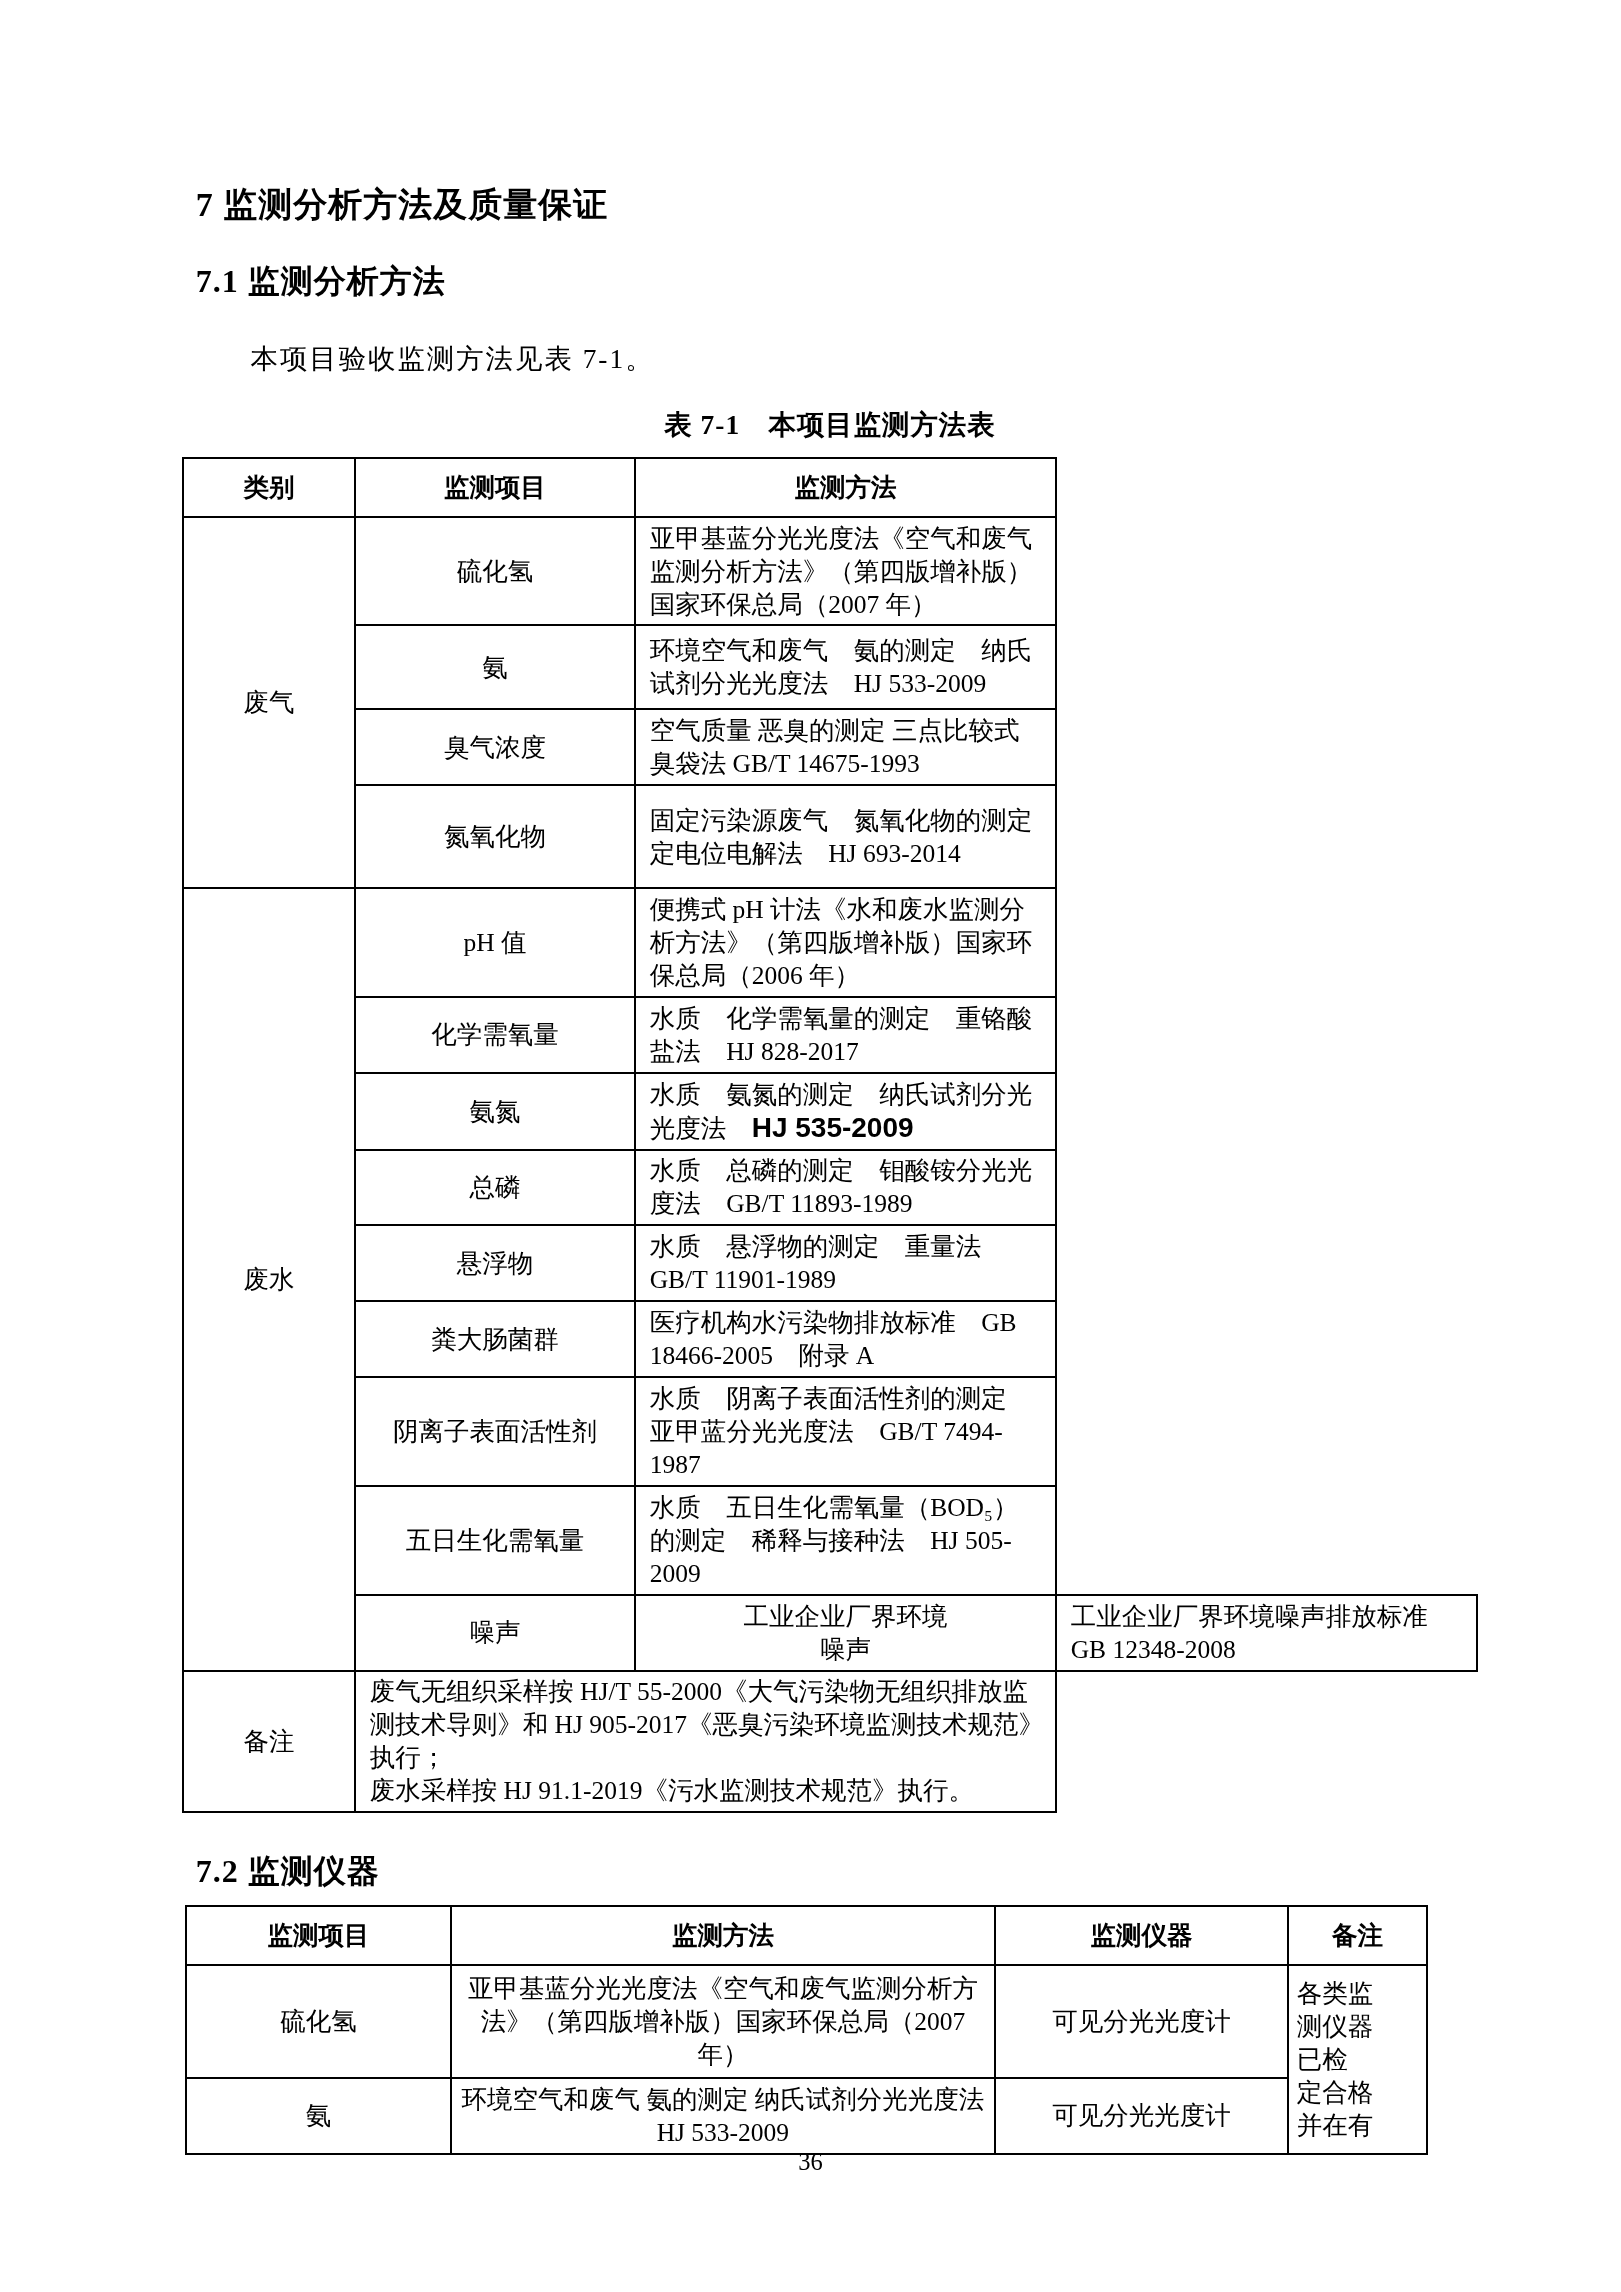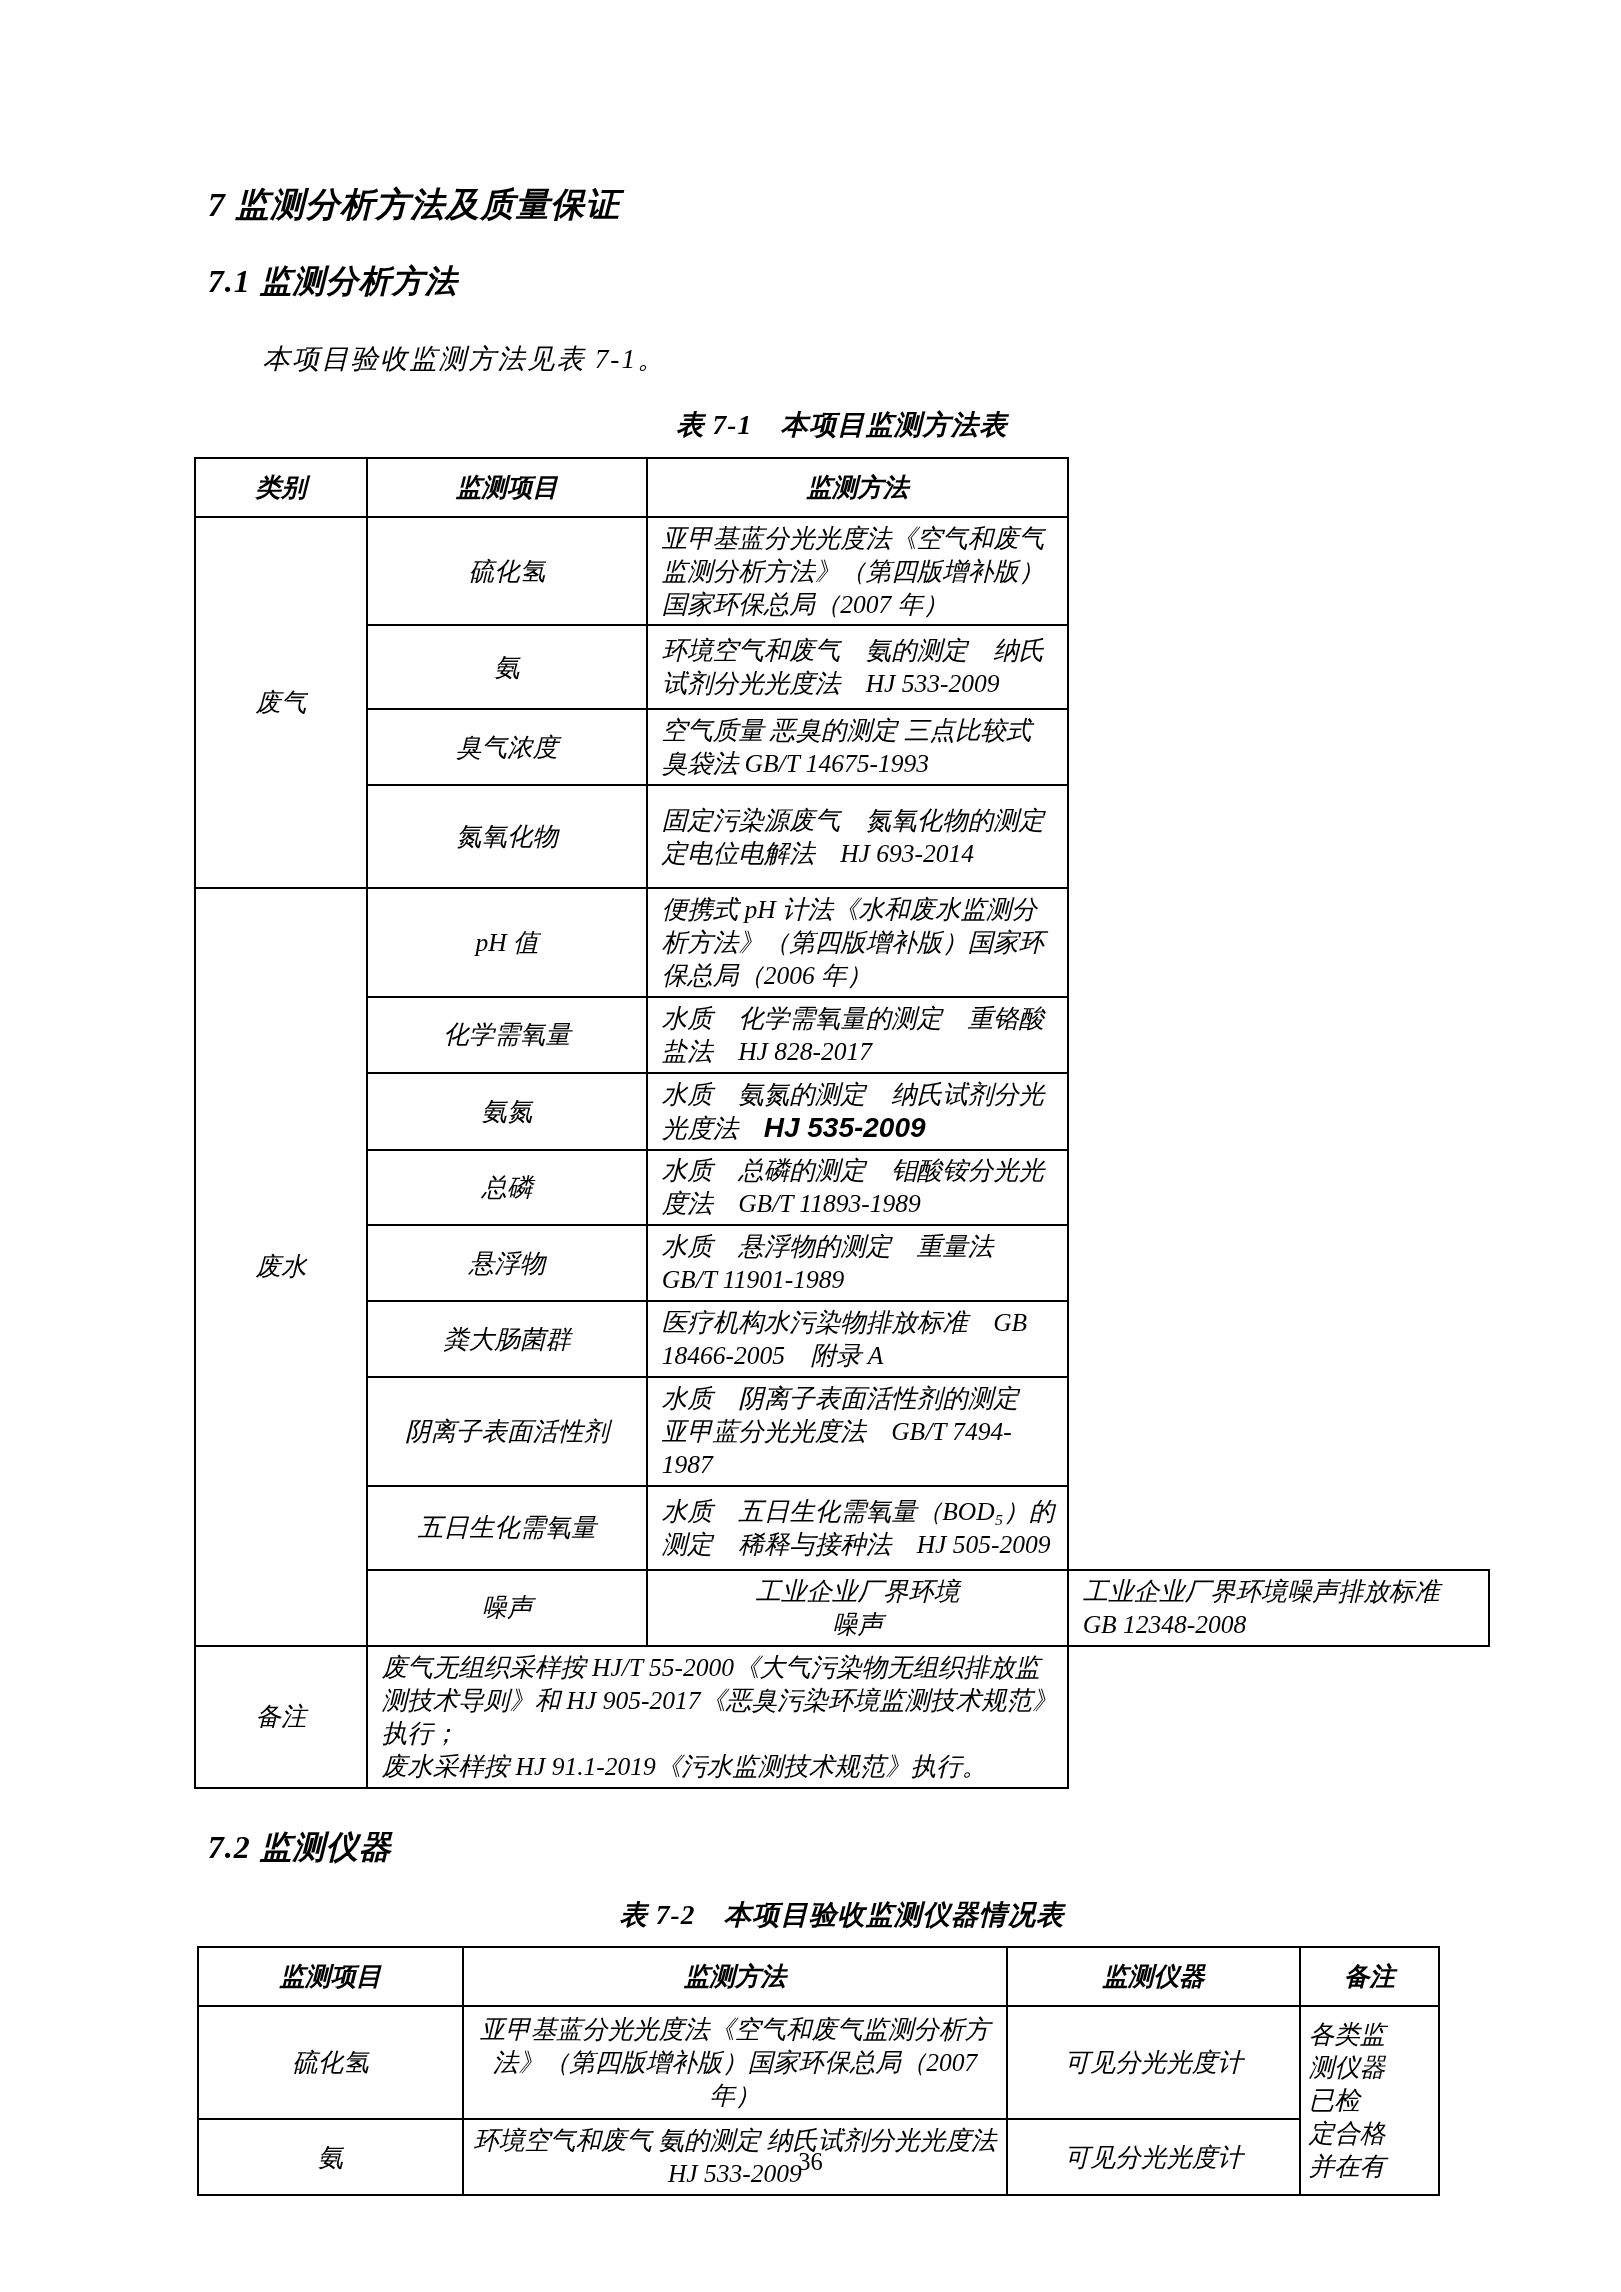--- a/index.html
+++ b/index.html
@@ -11,24 +11,23 @@
   }
   .page {
     position: relative;
     width: 1621px;
     height: 2293px;
     background: #ffffff;
     overflow: hidden;
   }
   .content {
     position: absolute;
-    left: 194px;
+    left: 182px;
     top: 0;
     width: 1296px;
-    font-style: italic;
   }
   .h1 {
     margin: 186px 0 0 13.7px;
     font-size: 34px;
     font-weight: bold;
     line-height: 37px;
     letter-spacing: 1px;
   }
   .h2 {
     margin: 41px 0 0 13.7px;
@@ -205,21 +204,20 @@
         </tr>
         <tr class="r104">
           <td class="c">备注</td>
           <td class="note-cell" colspan="2">废气无组织采样按 HJ/T 55-2000《大气污染物无组织排放监测技术导则》和 HJ 905-2017《恶臭污染环境监测技术规范》执行；
 废水采样按 HJ 91.1-2019《污水监测技术规范》执行。</td>
         </tr>
       </tbody>
     </table>
 
     <div class="h2">7.2 监测仪器</div>
-    <div class="tbl-title">表 7-2　本项目验收监测仪器情况表</div>
 
     <table class="t2">
       <colgroup>
           <col class="col-item">
           <col class="col-meth">
           <col class="col-inst">
           <col class="col-rem">
         </colgroup>
       <thead>
         <tr class="hh">

